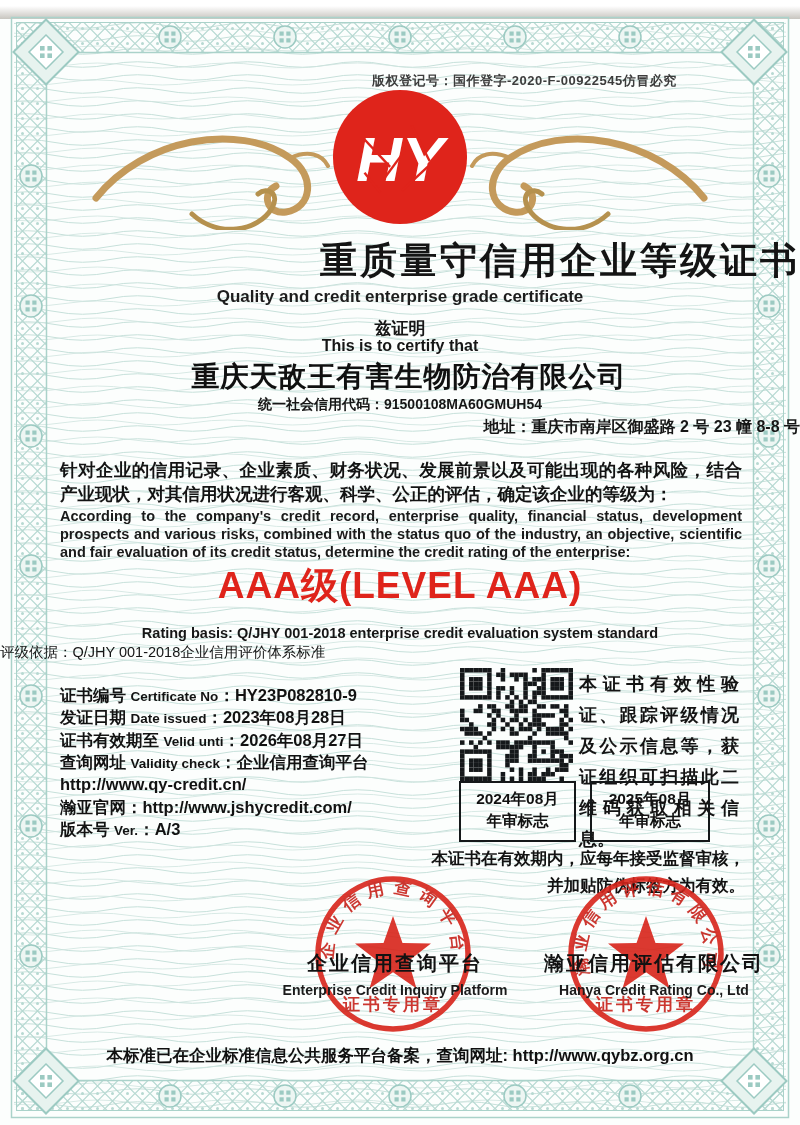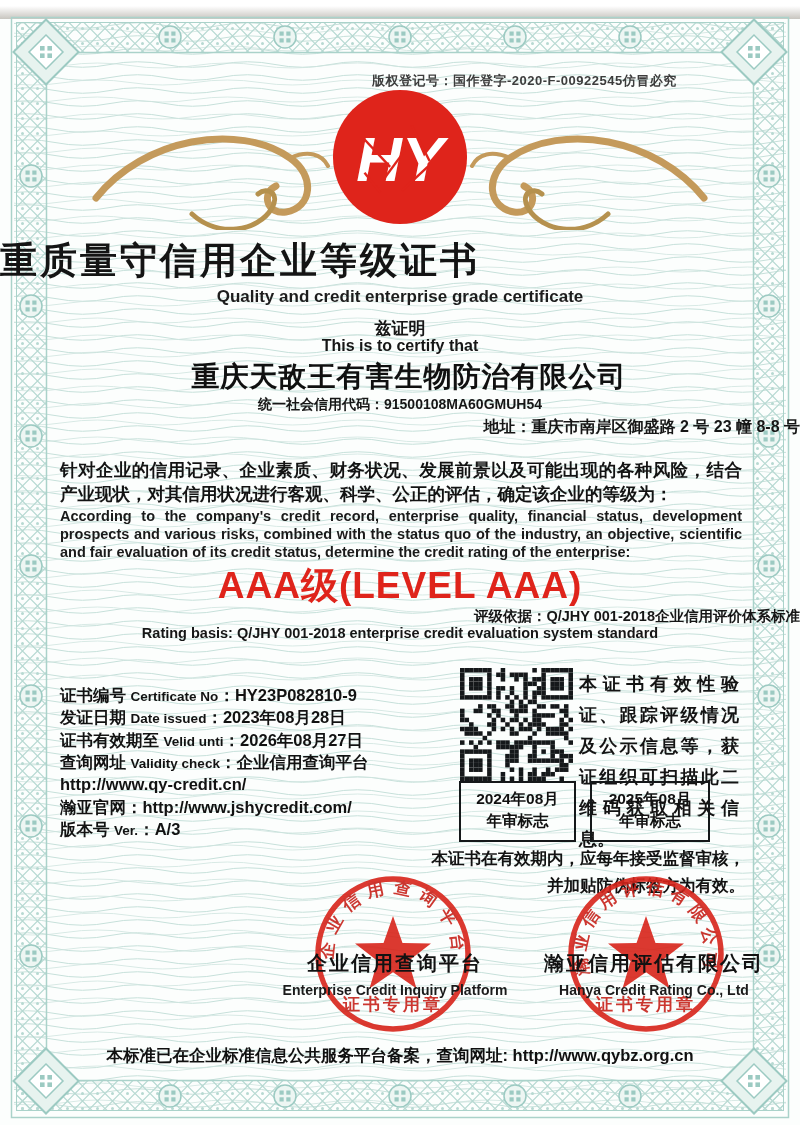--- a/index.html
+++ b/index.html
@@ -13,34 +13,34 @@
   .bg-waves{position:absolute;left:0;top:0;z-index:0;}
   .frame{position:absolute;left:0;top:0;z-index:1;}
   .layer{position:absolute;z-index:2;}
 
   .copyright{left:372px;top:66px;font-size:13px;font-weight:600;color:#3c3c3c;letter-spacing:.5px;}
 
   .logo{left:331px;top:82px;width:138px;height:138px;}
   .flourish{left:86px;top:112px;width:244px;height:112px;}
   .flourish.right{left:470px;transform:scaleX(-1);}
 
-  .title{left:0;top:230px;width:100%;text-align:left;font-size:37px;font-weight:800;letter-spacing:3px;color:#141414;margin:0;}
+  .title{left:0;top:230px;width:100%;text-align:right;font-size:37px;font-weight:800;letter-spacing:3px;color:#141414;margin:0;}
   .subtitle{left:0;top:281px;width:100%;text-align:center;font-size:17px;font-weight:600;color:#1d1d1d;}
 
   .certify-zh{left:0;top:311px;width:100%;text-align:center;font-size:17px;font-weight:600;}
   .certify-en{left:0;top:331px;width:100%;text-align:center;font-size:16px;font-weight:600;}
   .company{left:0;top:352px;width:100%;text-align:center;font-size:28px;font-weight:800;letter-spacing:1px;color:#101010;padding-left:9px;}
   .credit-code{left:0;top:390px;width:100%;text-align:center;font-size:14px;font-weight:700;}
   .address{left:0;top:411px;width:100%;text-align:right;font-size:16px;font-weight:700;}
 
   .para-zh{left:60px;top:452px;width:682px;margin:0;font-size:17.5px;font-weight:700;line-height:1.38;text-align:justify;color:#131313;}
   .para-en{left:60px;top:501px;width:682px;margin:0;font-size:14.5px;font-weight:600;line-height:1.25;text-align:justify;color:#1a1a1a;}
 
   .grade{left:0;top:555px;width:100%;text-align:center;font-size:37px;font-weight:900;letter-spacing:1px;}
-  .basis-zh{left:0;top:601px;width:100%;text-align:right;font-size:14.5px;font-weight:700;}
+  .basis-zh{left:0;top:637px;width:100%;text-align:left;font-size:14.5px;font-weight:400;}
   .basis-en{left:0;top:619px;width:100%;text-align:center;font-size:14.5px;font-weight:600;}
 
   .details{left:60px;top:679px;width:400px;font-size:16.5px;font-weight:700;color:#121212;}
   .d-row{height:22.4px;white-space:nowrap;}
   .d-en{font-size:13.5px;font-weight:600;}
   .d-val{font-weight:600;}
 
   .qr{left:460px;top:662px;width:113px;height:113px;}
   .qr svg{display:block;}
   .qr-note{left:579px;top:663px;width:160px;font-size:18px;font-weight:700;line-height:1.72;text-align:justify;color:#141414;}

